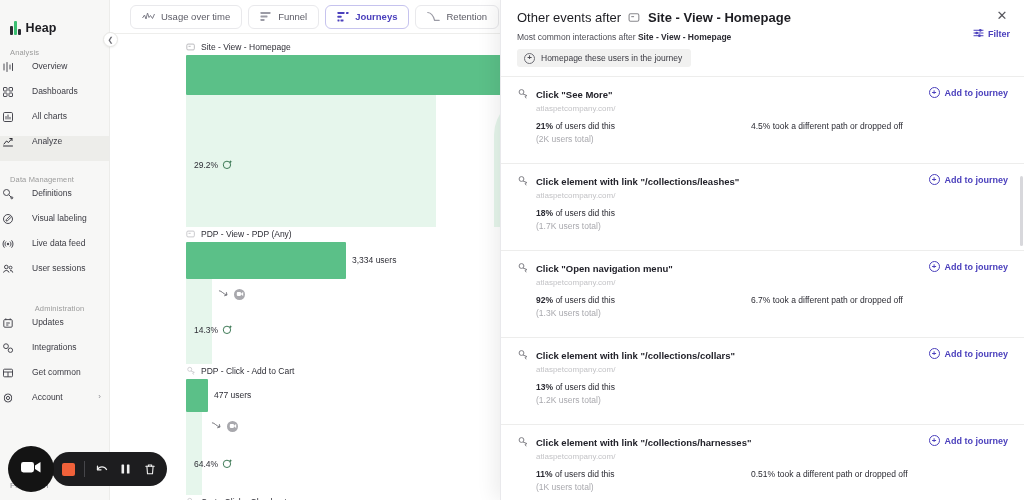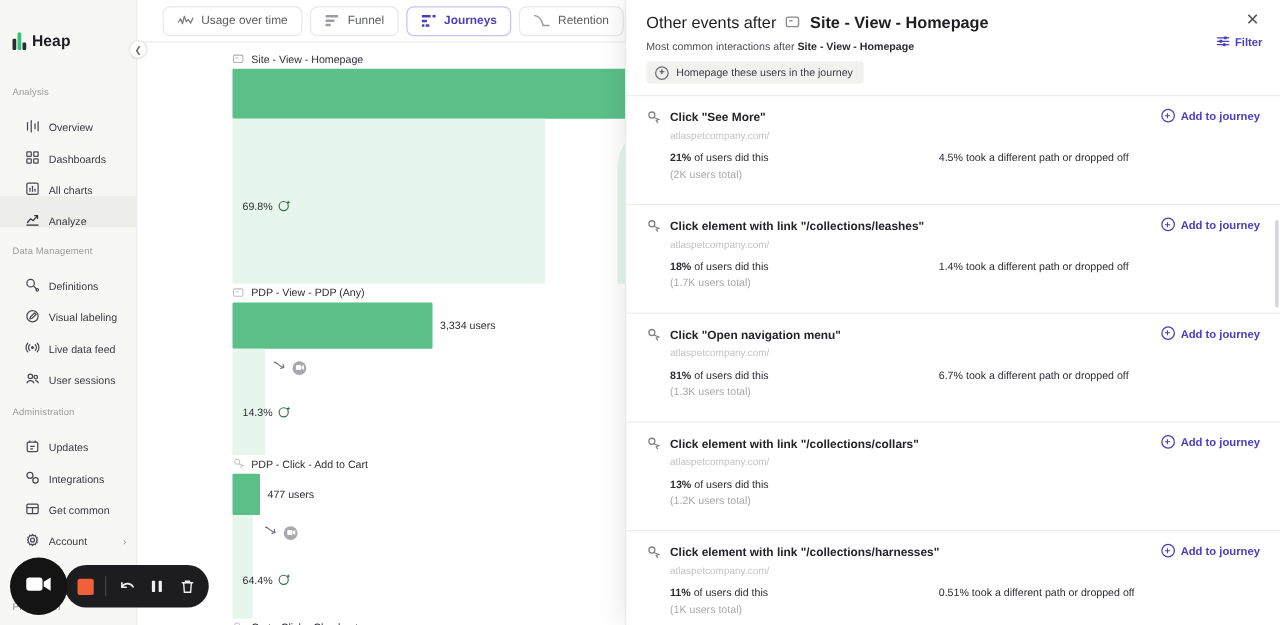--- a/index.html
+++ b/index.html
@@ -14,40 +14,40 @@
 
   
   .sidebar {
     position: absolute; left: 0; top: 0;
     width: 110px; height: 500px;
     background: #f7f7f6;
     border-right: 1px solid #ececea;
     padding-top: 12px;
     overflow: hidden;
   }
-  .brand { display: flex; align-items: flex-end; gap: 5px; padding: 4px 0 0 10px; height: 28px; }
+  .brand { display: flex; align-items: center; gap: 5px; padding: 4px 0 0 10px; height: 28px; }
   .brand-logo { display: flex; align-items: flex-end; gap: 1.5px; height: 14px; }
   .brand-logo i { display: block; width: 2.5px; border-radius: 1px; }
   .brand-logo i:nth-child(1) { height: 9px; background: #2b2b33; }
   .brand-logo i:nth-child(2) { height: 14px; background: #3bbf72; }
   .brand-logo i:nth-child(3) { height: 6px; background: #2b2b33; }
   .brand-name { font-size: 12.5px; font-weight: 700; letter-spacing: .1px; color: #1d1d22; }
 
   .nav-section {
     font-size: 7.5px; color: #9b9b9b; padding: 0 0 4px 10px;
     letter-spacing: .15px;
   }
-  .nav-analysis { margin-top: 29px; }
+  .nav-analysis { margin-top: 8px; }
   .nav-datamgmt { margin-top: 14px; }
-  .nav-admin { margin-top: 16px; }
+  .nav-admin { margin-top: 16px; text-align: center; }
 
   .nav-item {
     position: relative;
-    display: flex; align-items: flex-end; gap: 7px;
-    height: 25px; padding-left: 20px; padding-right: 6px;
+    display: flex; align-items: flex-start; gap: 18px;
+    height: 25px; padding-left: 2px; padding-right: 6px;
     font-size: 8.5px; color: #3a3a42;
     cursor: pointer;
   }
   .nav-item.active { background: #ededea; }
   .nav-item .ic { width: 12px; height: 12px; flex: 0 0 12px; display: flex; align-items: center; justify-content: center; }
   .nav-item .ic svg { display: block; }
   .nav-item .lbl { white-space: nowrap; }
   .nav-item .chev { position: absolute; right: 8px; font-size: 8px; color: #8d8d93; }
 
   .env {
@@ -462,21 +462,21 @@
                 <path d="M3 5.2 h2.6"></path>
               </g>
             </svg>
         </span>
         <span>Site - View - Homepage</span>
       </div>
       <div class="bar" style="width:432px; height:40px;"></div>
       <div style="position:relative; height:132px;">
         <div class="flow" style="position:absolute;left:0;top:0;width:250px;height:132px;"></div>
         <div class="pct" style="position:absolute;left:8px;top:64px;">
-          <span>69.8%</span>
+          <span>29.2%</span>
           <span class="sparkle">
             <svg width="11" height="11" viewBox="0 0 12 12">
                 <g fill="none" stroke="#2e6f48" stroke-width="1">
                   <circle cx="5.4" cy="6.4" r="4"></circle>
                   <path d="M9.4 1.2 l.5 1.4 1.4.5 -1.4.5 -.5 1.4 -.5-1.4 -1.4-.5 1.4-.5 z" fill="#2e6f48" stroke="none"></path>
                 </g>
               </svg>
           </span>
         </div>
       </div>
@@ -805,24 +805,20 @@
         </div>
         <div class="evt-url">atlaspetcompany.com/</div>
         <div class="evt-stats">
           <div class="evt-stat-left">
             <div class="stat-main">
               <b>18%</b>
               <span>of users did this</span>
             </div>
             <div class="stat-sub">(1.7K users total)</div>
           </div>
-          <div class="stat-right">
-            <b>1.4%</b>
-            <span>took a different path or dropped off</span>
-          </div>
         </div>
         <div class="add-journey">
           <span class="ac">
               <b>+</b>
             </span>
           <span>Add to journey</span>
         </div>
       </div>
 
       <div class="evt">
@@ -834,21 +830,21 @@
                   <path d="M6 6 L10 7.6 L8 8.4 L9.2 10.3"></path>
                 </g>
               </svg>
           </span>
           <span>Click "Open navigation menu"</span>
         </div>
         <div class="evt-url">atlaspetcompany.com/</div>
         <div class="evt-stats">
           <div class="evt-stat-left">
             <div class="stat-main">
-              <b>81%</b>
+              <b>92%</b>
               <span>of users did this</span>
             </div>
             <div class="stat-sub">(1.3K users total)</div>
           </div>
           <div class="stat-right">
             <b>6.7%</b>
             <span>took a different path or dropped off</span>
           </div>
         </div>
         <div class="add-journey">

